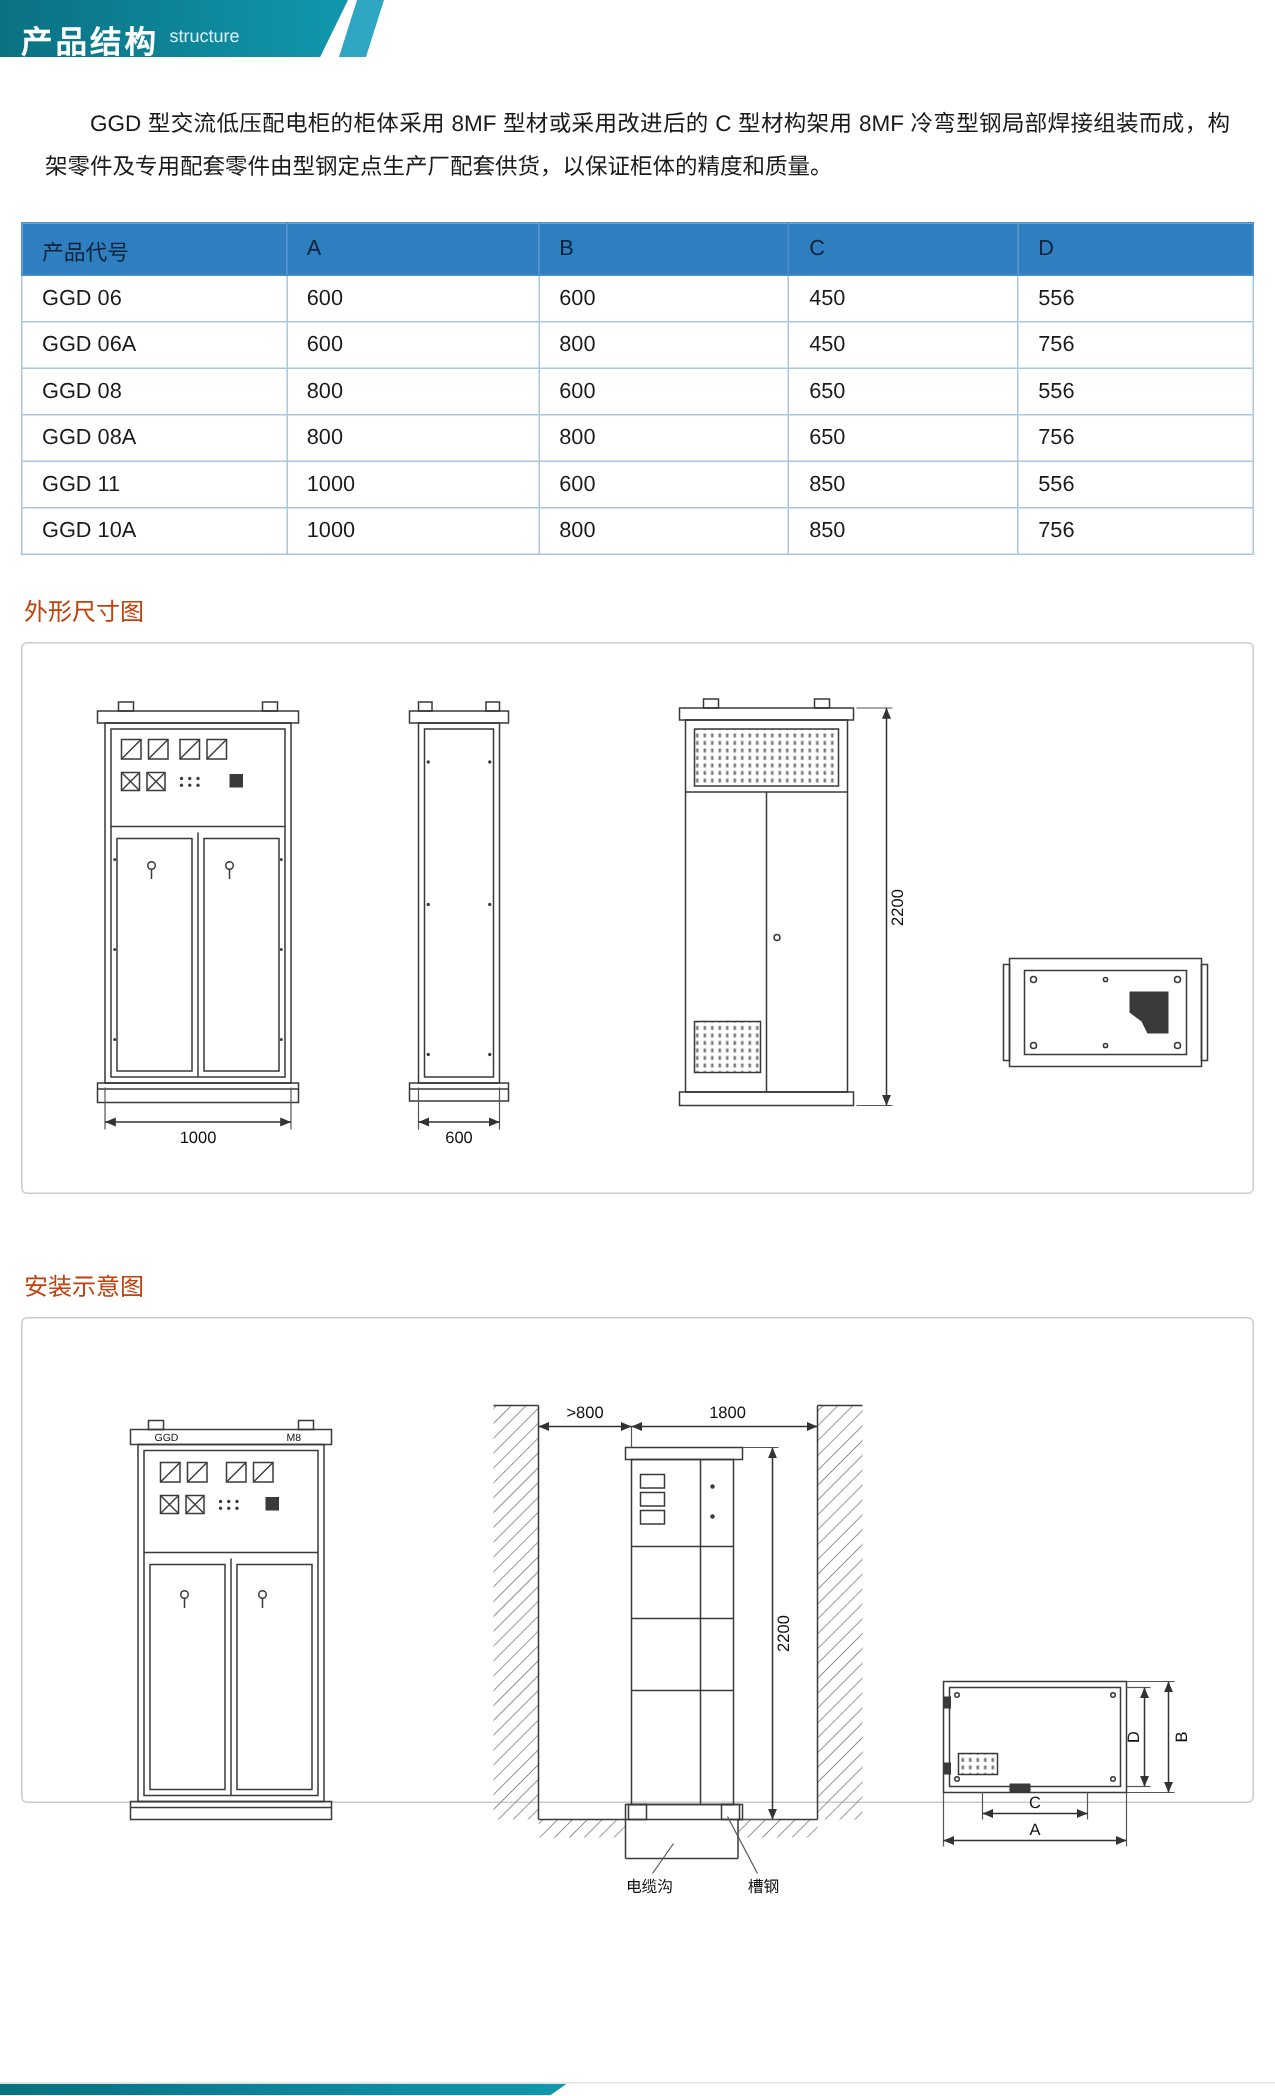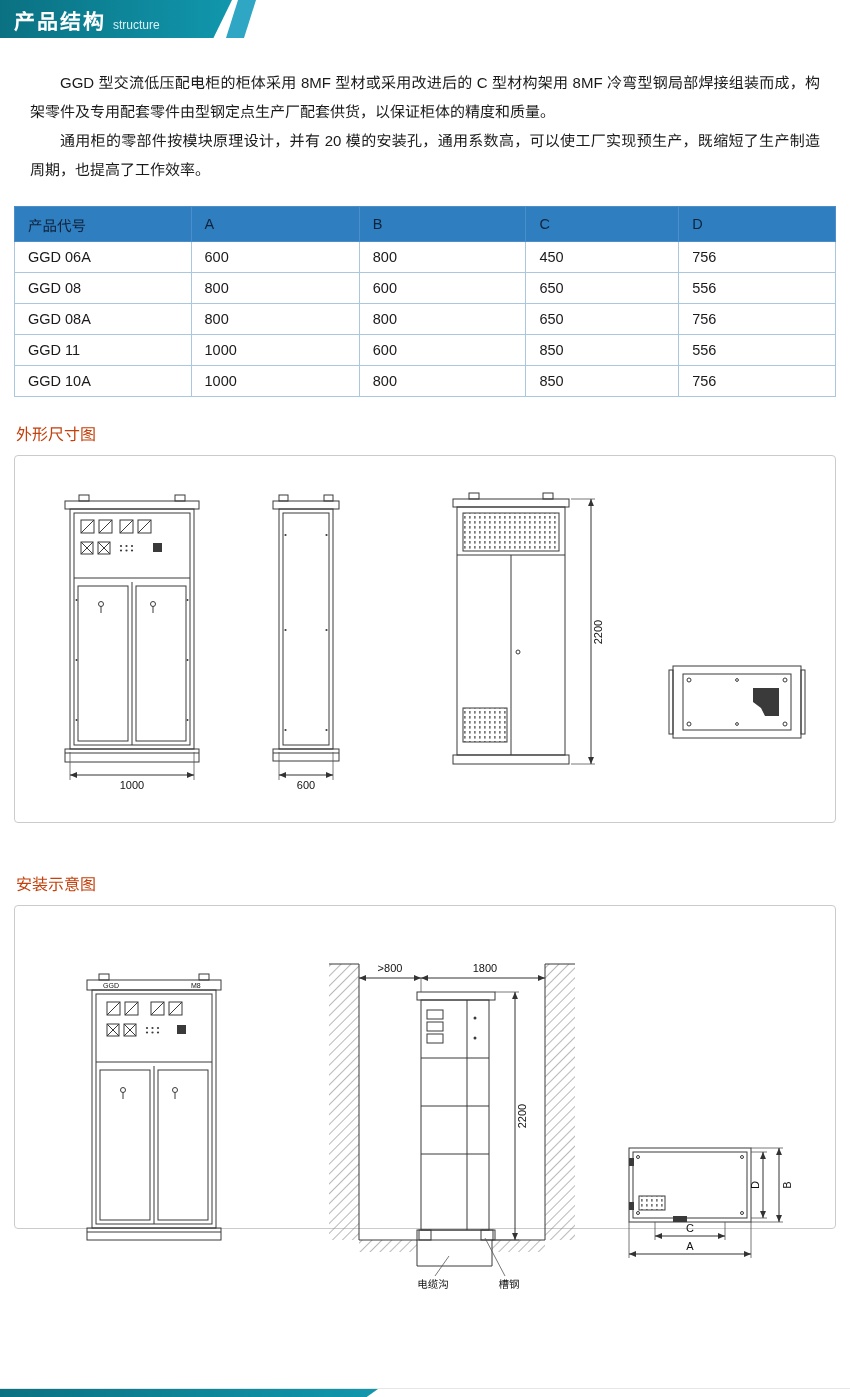--- a/index.html
+++ b/index.html
@@ -7,21 +7,21 @@
   body {
     width:850px; height:1397px; position:relative; overflow:hidden;
     font-family:"Liberation Sans","DejaVu Sans",sans-serif; color:#1a1a1a;
   }
   
   .hdr { position:relative; height:38px; }
   .hdr-main {
     position:absolute; left:0; top:0; width:232px; height:38px;
     background:linear-gradient(90deg,#0a7182,#1197ad);
     clip-path:polygon(0 0,100% 0,92% 100%,0 100%);
-    display:flex; align-items:flex-end; padding:3px 0 5px 14px; gap:7px;
+    display:flex; align-items:flex-start; padding:17px 0 5px 14px; gap:7px;
   }
   .hdr-accent {
     position:absolute; left:226px; top:0; width:30px; height:38px;
     background:#2ea6c4; clip-path:polygon(40% 0,100% 0,60% 100%,0 100%);
   }
   .hdr-title { color:#fff; font-size:21px; font-weight:bold; letter-spacing:2px; line-height:1.1; }
   .hdr-sub { color:#d8f1f6; font-size:12px; padding-bottom:1px; }
   
   .intro { margin:30px 30px 0; font-size:15px; line-height:29px; text-align:justify; }
   .intro p { text-indent:2em; }
@@ -82,41 +82,47 @@
 <div class="hdr">
   <div class="hdr-main">
     <span class="hdr-title">产品结构</span>
     <span class="hdr-sub">structure</span>
   </div>
   <div class="hdr-accent"></div>
 </div>
 
 <div class="intro">
   <p>GGD 型交流低压配电柜的柜体采用 8MF 型材或采用改进后的 C 型材构架用 8MF 冷弯型钢局部焊接组装而成，构架零件及专用配套零件由型钢定点生产厂配套供货，以保证柜体的精度和质量。</p>
-  <p>通用柜的零部件按模块原理设计，并有 20 模的安装孔，通用系数高，可以使工厂实现预生产，既缩短了生产制造周期，也提高了工作效率。</p>
 </div>
 
 <table class="spec">
   <colgroup>
       <col class="c0">
       <col class="c1">
       <col class="c2">
       <col class="c3">
       <col class="c4">
     </colgroup>
   <thead>
     <tr>
       <th>产品代号</th>
       <th>A</th>
       <th>B</th>
       <th>C</th>
       <th>D</th>
     </tr>
   </thead>
   <tbody>
+    <tr>
+      <td>GGD 06</td>
+      <td>600</td>
+      <td>600</td>
+      <td>450</td>
+      <td>556</td>
+    </tr>
     <tr>
       <td>GGD 06A</td>
       <td>600</td>
       <td>800</td>
       <td>450</td>
       <td>756</td>
     </tr>
     <tr>
       <td>GGD 08</td>
       <td>800</td>

